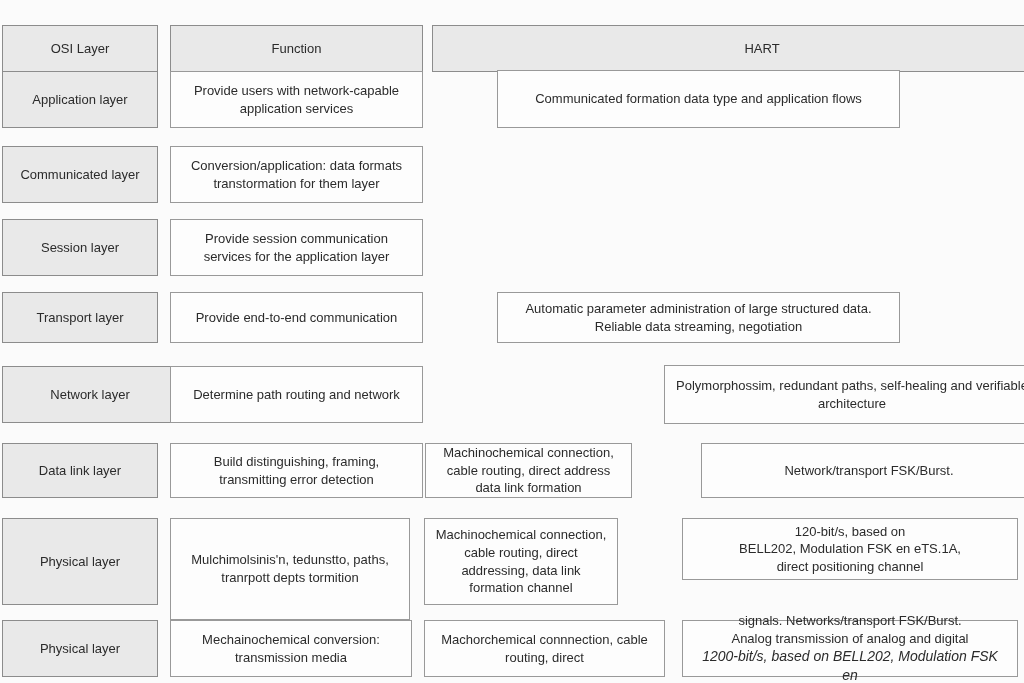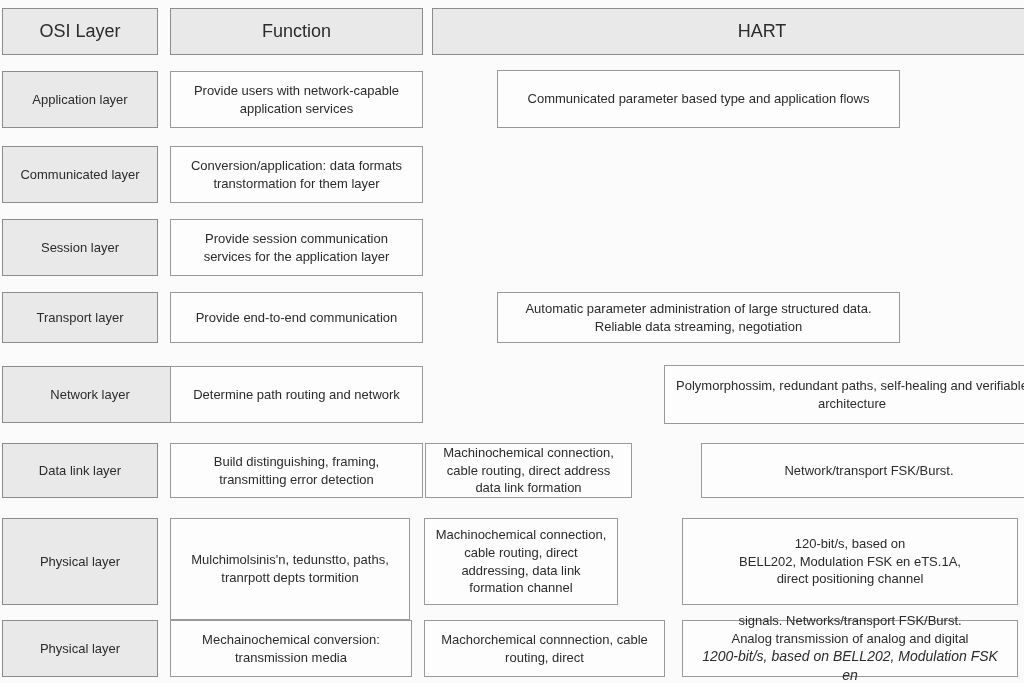--- a/index.html
+++ b/index.html
@@ -23,38 +23,39 @@
   }
   .gray{
     background:#e9e9e9;
     border:1.5px solid #8c8c8c;
   }
   .white{
     background:#fdfdfd;
     border:1px solid #999;
   }
   .header{
-    font-size:18px;
+    font-size:13px;
+    margin-top:17px;
   }
   .line{display:block;}
   .italic-small{
     font-style:italic;
     font-size:14px;
   }
 </style>
 </head>
 <body>
 
 <div class="box gray header" style="left:2px;top:8px;width:156px;height:47px">OSI Layer</div>
 <div class="box gray header" style="left:170px;top:8px;width:253px;height:47px">Function</div>
 <div class="box gray header" style="left:432px;top:8px;width:660px;height:47px">HART</div>
 
 <div class="box gray" style="left:2px;top:71px;width:156px;height:57px">Application layer</div>
 <div class="box white" style="left:170px;top:71px;width:253px;height:57px">Provide users with network-capable application services</div>
-<div class="box white" style="left:497px;top:70px;width:403px;height:58px">Communicated parameter based type and application flows</div>
+<div class="box white" style="left:497px;top:70px;width:403px;height:58px">Communicated formation data type and application flows</div>
 
 <div class="box gray" style="left:2px;top:146px;width:156px;height:57px">Communicated layer</div>
 <div class="box white" style="left:170px;top:146px;width:253px;height:57px">Conversion/application: data formats transtormation for them layer</div>
 
 <div class="box gray" style="left:2px;top:219px;width:156px;height:57px">Session layer</div>
 <div class="box white" style="left:170px;top:219px;width:253px;height:57px">Provide session communication services for the application layer</div>
 
 <div class="box gray" style="left:2px;top:292px;width:156px;height:51px">Transport layer</div>
 <div class="box white" style="left:170px;top:292px;width:253px;height:51px">Provide end-to-end communication</div>
 <div class="box white" style="left:497px;top:292px;width:403px;height:51px">Automatic parameter administration of large structured data.  Reliable data streaming, negotiation</div>
@@ -64,21 +65,21 @@
 <div class="box white" style="left:664px;top:365px;width:376px;height:59px">Polymorphossim, redundant paths, self-healing and verifiable architecture</div>
 
 <div class="box gray" style="left:2px;top:443px;width:156px;height:55px">Data link layer</div>
 <div class="box white" style="left:170px;top:443px;width:253px;height:55px">Build distinguishing, framing, transmitting error detection</div>
 <div class="box white" style="left:425px;top:443px;width:207px;height:55px">Machinochemical connection, cable routing, direct address data link formation</div>
 <div class="box white" style="left:701px;top:443px;width:336px;height:55px">Network/transport FSK/Burst.</div>
 
 <div class="box gray" style="left:2px;top:518px;width:156px;height:87px">Physical layer</div>
 <div class="box white" style="left:170px;top:518px;width:240px;height:102px">Mulchimolsinis'n, tedunstto, paths, tranrpott depts tormition</div>
 <div class="box white" style="left:424px;top:518px;width:194px;height:87px">Machinochemical connection, cable routing, direct addressing, data link formation channel</div>
-<div class="box white" style="left:682px;top:518px;width:336px;height:87px">
+<div class="box white" style="left:682px;top:518px;width:336px;height:62px">
   <span class="line">120-bit/s, based on</span>
   <span class="line">BELL202, Modulation FSK en eTS.1A,</span>
   <span class="line">direct positioning channel</span>
 </div>
 
 <div class="box gray" style="left:2px;top:620px;width:156px;height:57px">Physical layer</div>
 <div class="box white" style="left:170px;top:620px;width:242px;height:57px">Mechainochemical conversion: transmission media</div>
 <div class="box white" style="left:424px;top:620px;width:241px;height:57px">Machorchemical connnection, cable routing, direct</div>
 <div class="box white" style="left:682px;top:620px;width:336px;height:57px">
   <span class="line">signals. Networks/transport FSK/Burst.</span>

